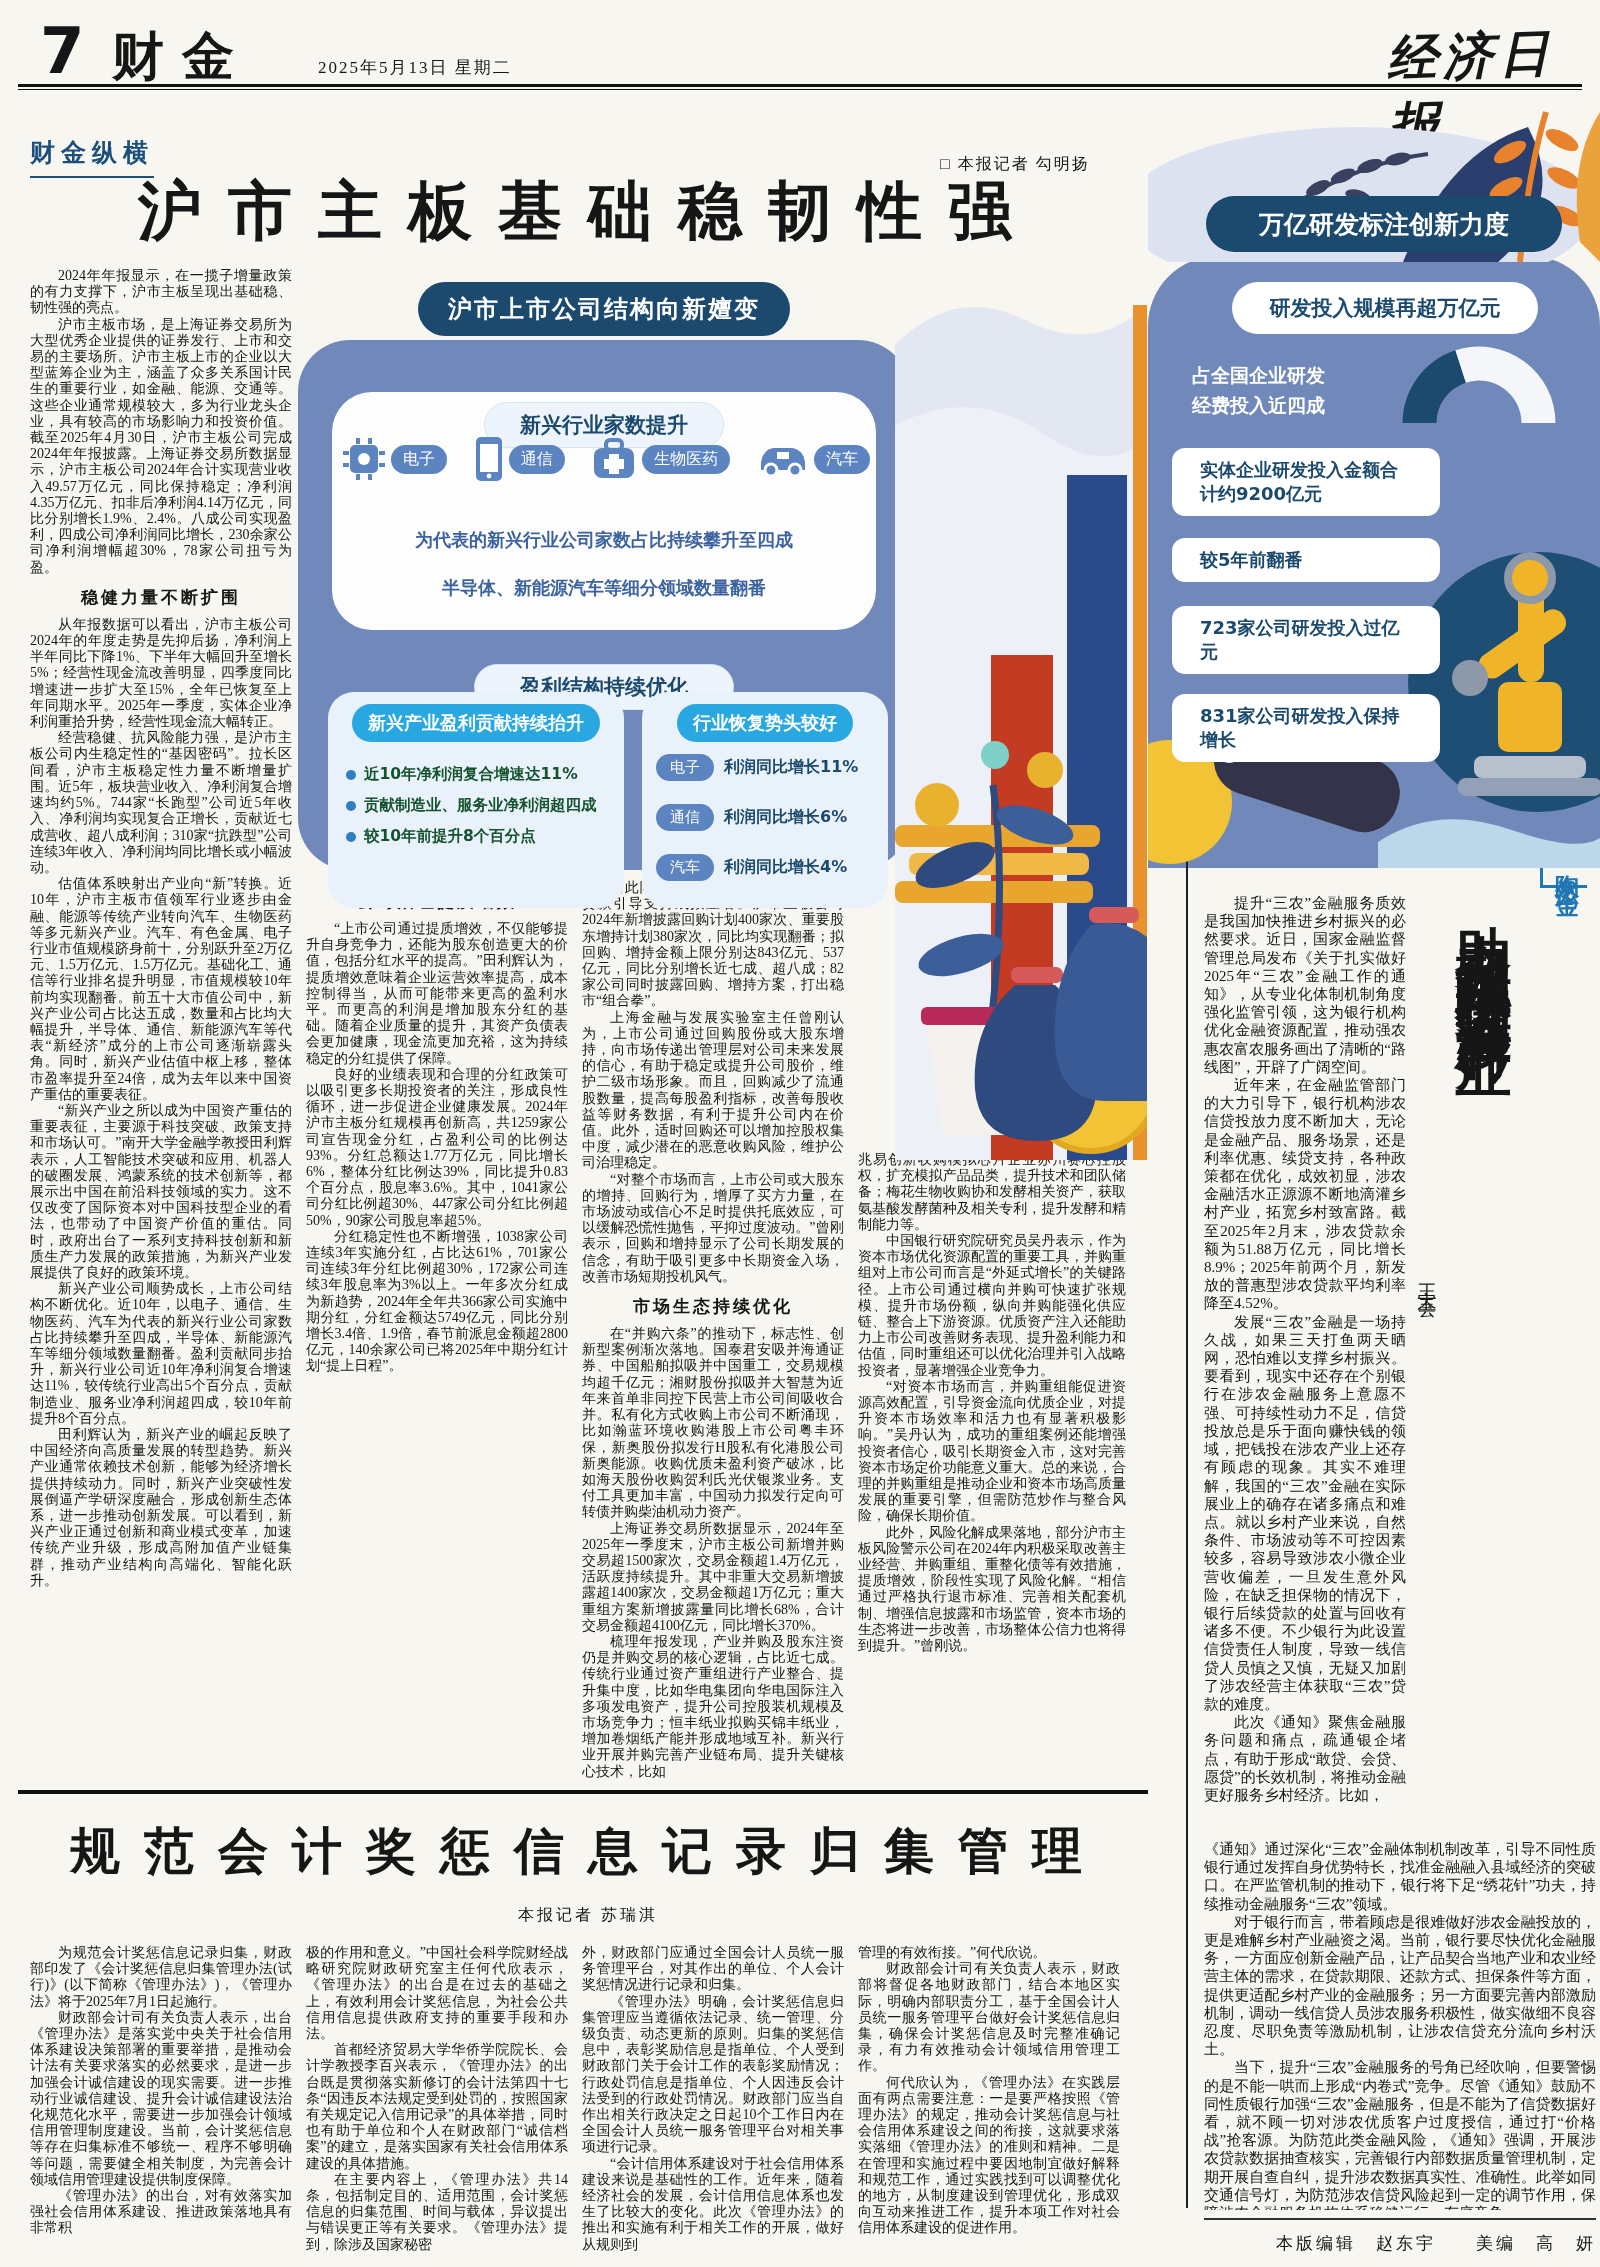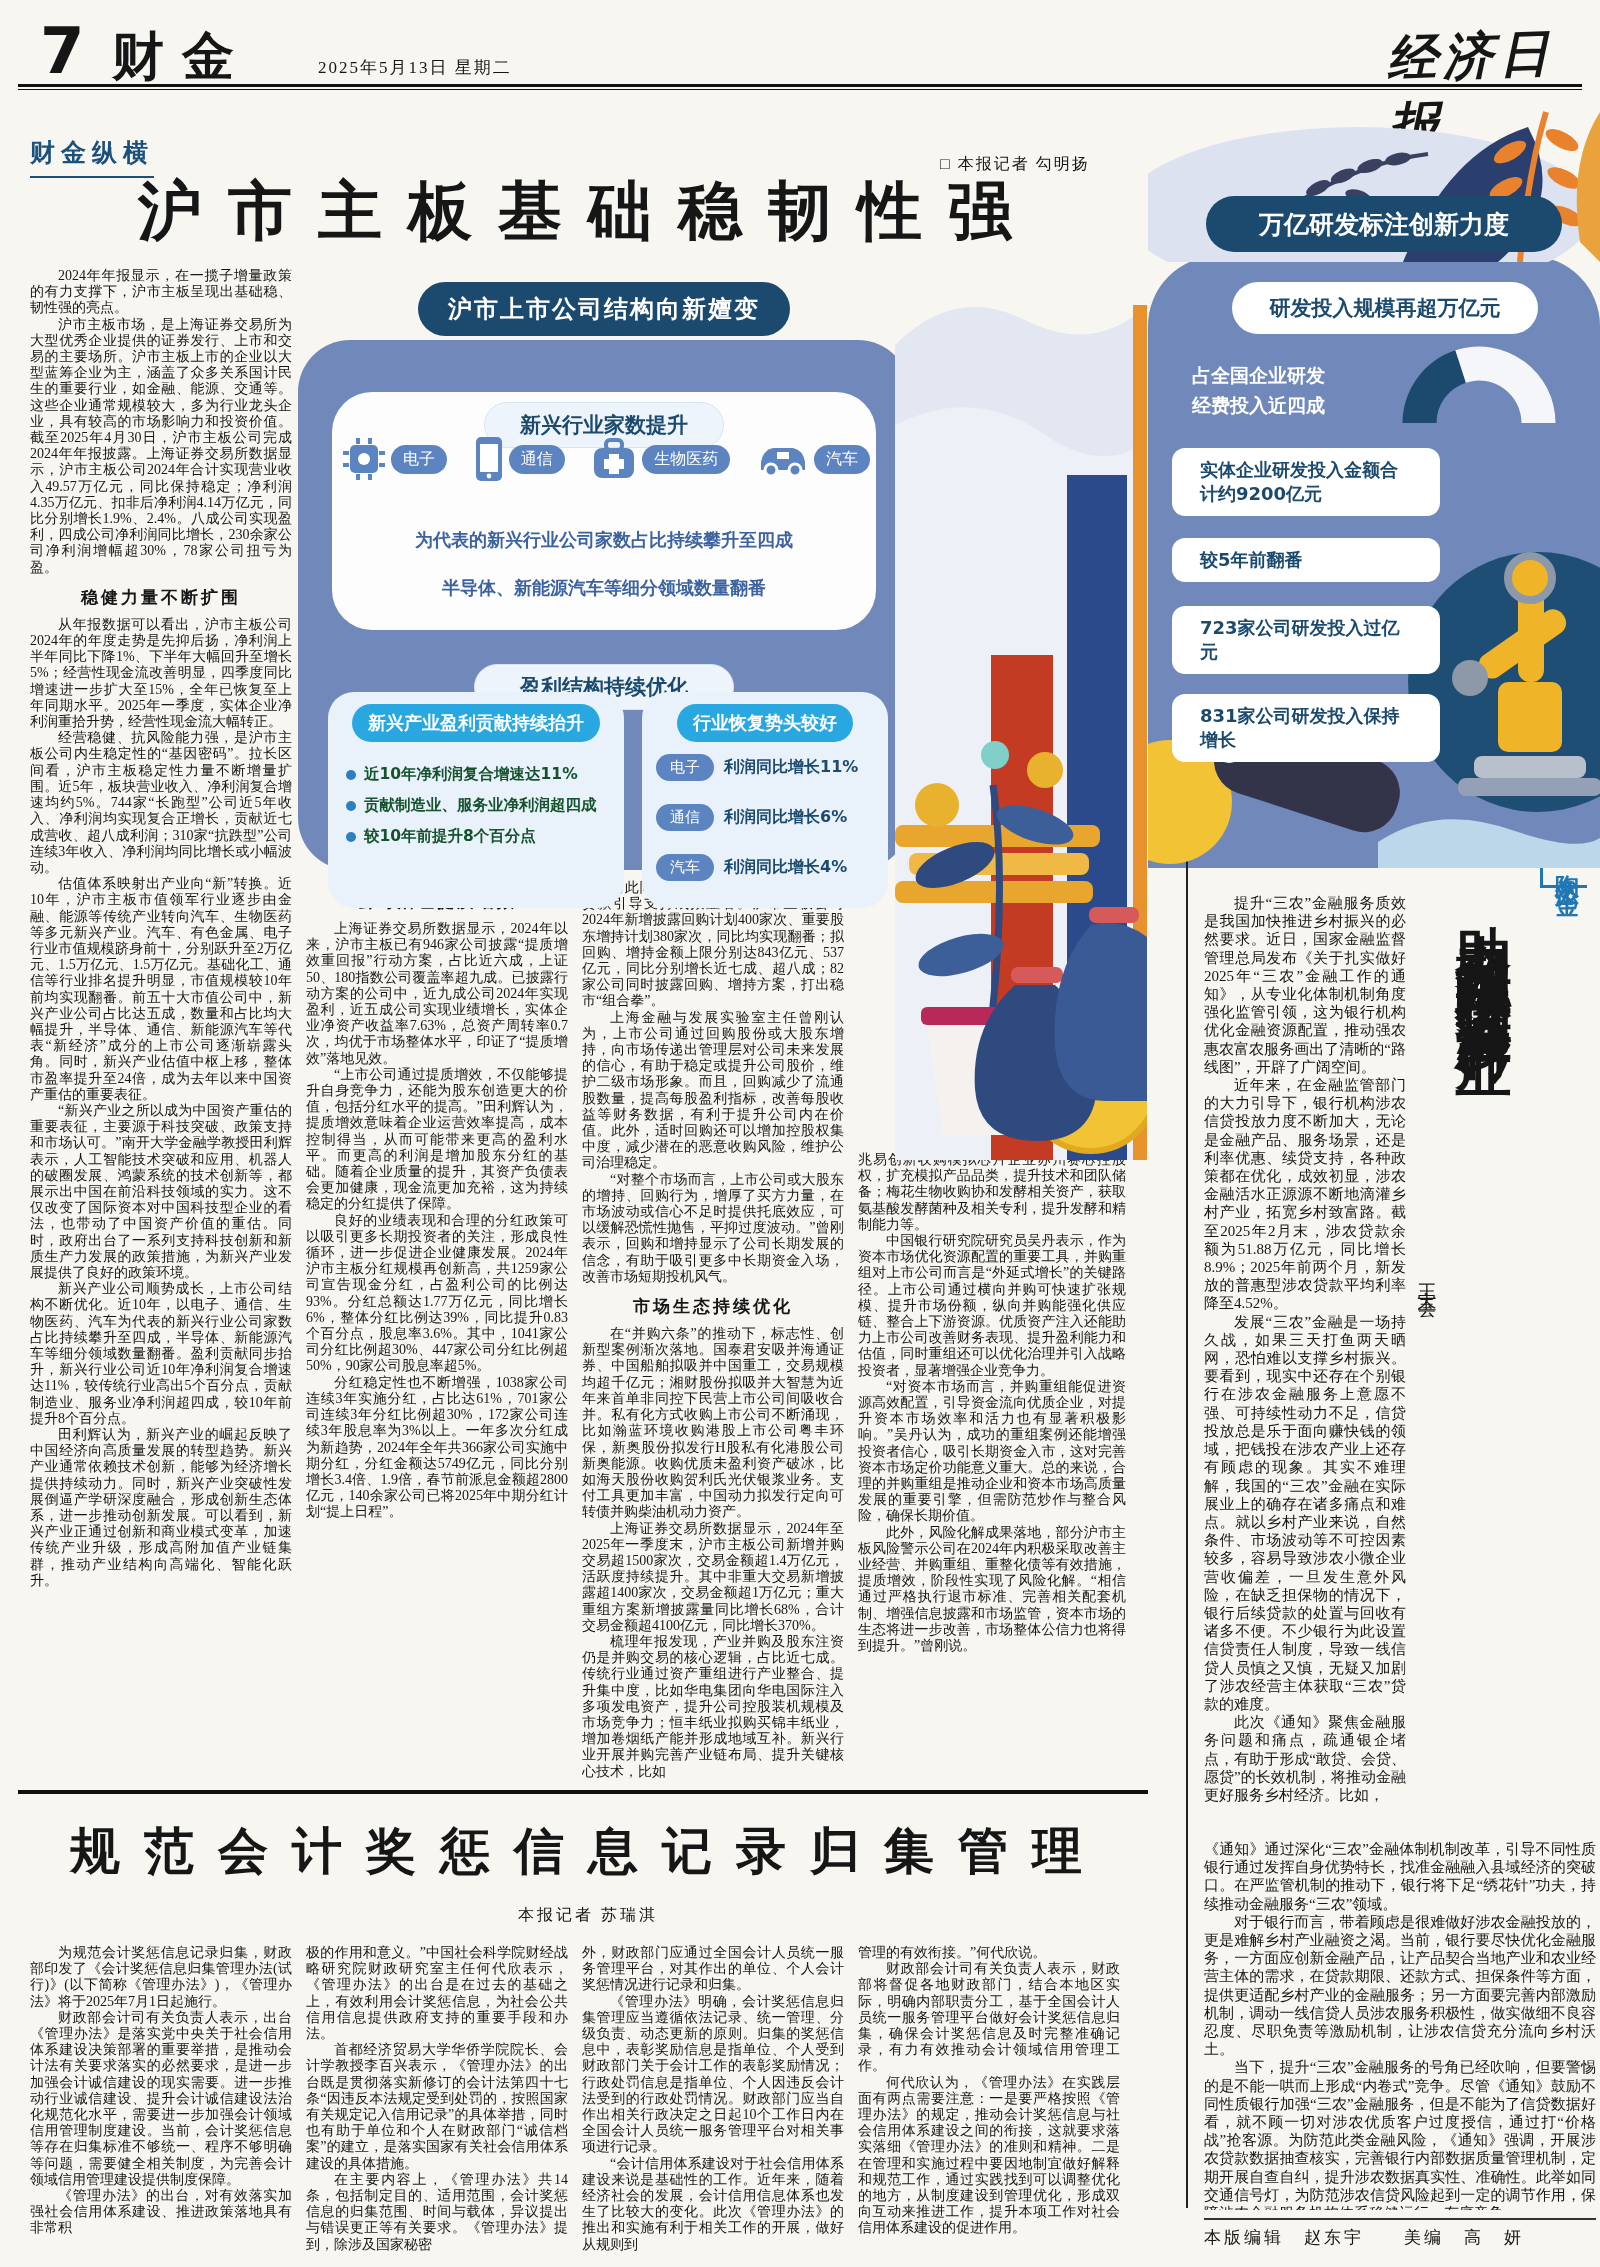--- a/index.html
+++ b/index.html
@@ -95,22 +95,22 @@
         font-family:"DejaVu Sans",sans-serif; font-weight:700; font-size:24px; letter-spacing:6px;
         border-left:3px solid #2077b4; border-top:3px solid #2077b4; border-bottom:3px solid #2077b4;
         padding:6px 4px 6px 8px; }
   .v-headline { left:1446px; top:880px; height:940px; writing-mode:vertical-rl; text-orientation:upright;
         font-family:"DejaVu Sans",sans-serif; font-weight:900; font-size:56px; letter-spacing:9px; }
   .op-author { left:1414px; top:1268px; writing-mode:vertical-rl; text-orientation:upright; font-size:19px; letter-spacing:8px; }
   .kai p.para { font-size:15px; line-height:18.2px; text-align:justify; text-indent:2em; }
   .kai p.para.cont { text-indent:0; }
   .op-narrow { left:1204px; top:894px; width:202px; height:938px; overflow:hidden; }
   .op-wide { left:1204px; top:1840px; width:392px; height:370px; overflow:hidden; }
-  .page-footer { left:1204px; top:2218px; width:392px; border-top:2px solid #333; padding-top:6px;
-        text-align:left; font-size:17px; letter-spacing:3px; }
+  .page-footer { left:1204px; top:2218px; width:392px; border-top:2px solid #333; padding-top:12px;
+        text-align:right; font-size:17px; letter-spacing:3px; }
 
   
   .bottomrule { left:18px; top:1790px; width:1130px; border-top:4px solid #111; }
   .bot-headline { left:30px; top:1818px; width:1116px; text-align:center; font-weight:900; font-size:50px;
         letter-spacing:24px; white-space:nowrap; font-family:"Liberation Serif",serif; }
   .bot-byline { left:30px; top:1905px; width:1116px; text-align:center; font-size:16px; letter-spacing:3px; }
   .bc1 { left:30px;  top:1945px; width:262px; height:320px; }
   .bc2 { left:306px; top:1945px; width:262px; height:320px; }
   .bc3 { left:582px; top:1945px; width:262px; height:320px; }
   .bc4 { left:858px; top:1945px; width:262px; height:320px; }
@@ -134,21 +134,20 @@
     <h3 class="colhead">稳健力量不断扩围</h3>
     <p class="para">从年报数据可以看出，沪市主板公司2024年的年度走势是先抑后扬，净利润上半年同比下降1%、下半年大幅回升至增长5%；经营性现金流改善明显，四季度同比增速进一步扩大至15%，全年已恢复至上年同期水平。2025年一季度，实体企业净利润重拾升势，经营性现金流大幅转正。</p>
     <p class="para">经营稳健、抗风险能力强，是沪市主板公司内生稳定性的“基因密码”。拉长区间看，沪市主板稳定性力量不断增量扩围。近5年，板块营业收入、净利润复合增速均约5%。744家“长跑型”公司近5年收入、净利润均实现复合正增长，贡献近七成营收、超八成利润；310家“抗跌型”公司连续3年收入、净利润均同比增长或小幅波动。</p>
     <p class="para">估值体系映射出产业向“新”转换。近10年，沪市主板市值领军行业逐步由金融、能源等传统产业转向汽车、生物医药等多元新兴产业。汽车、有色金属、电子行业市值规模跻身前十，分别跃升至2万亿元、1.5万亿元、1.5万亿元。基础化工、通信等行业排名提升明显，市值规模较10年前均实现翻番。前五十大市值公司中，新兴产业公司占比达五成，数量和占比均大幅提升，半导体、通信、新能源汽车等代表“新经济”成分的上市公司逐渐崭露头角。同时，新兴产业估值中枢上移，整体市盈率提升至24倍，成为去年以来中国资产重估的重要表征。</p>
     <p class="para">“新兴产业之所以成为中国资产重估的重要表征，主要源于科技突破、政策支持和市场认可。”南开大学金融学教授田利辉表示，人工智能技术突破和应用、机器人的破圈发展、鸿蒙系统的技术创新等，都展示出中国在前沿科技领域的实力。这不仅改变了国际资本对中国科技型企业的看法，也带动了中国资产价值的重估。同时，政府出台了一系列支持科技创新和新质生产力发展的政策措施，为新兴产业发展提供了良好的政策环境。</p>
     <p class="para">新兴产业公司顺势成长，上市公司结构不断优化。近10年，以电子、通信、生物医药、汽车为代表的新兴行业公司家数占比持续攀升至四成，半导体、新能源汽车等细分领域数量翻番。盈利贡献同步抬升，新兴行业公司近10年净利润复合增速达11%，较传统行业高出5个百分点，贡献制造业、服务业净利润超四成，较10年前提升8个百分点。</p>
     <p class="para">田利辉认为，新兴产业的崛起反映了中国经济向高质量发展的转型趋势。新兴产业通常依赖技术创新，能够为经济增长提供持续动力。同时，新兴产业突破性发展倒逼产学研深度融合，形成创新生态体系，进一步推动创新发展。可以看到，新兴产业正通过创新和商业模式变革，加速传统产业升级，形成高附加值产业链集群，推动产业结构向高端化、智能化跃升。</p>
   </div>
 <div class="abs col c2">
     <h3 class="colhead">公司治理提质增效</h3>
-    <p class="para">上海证券交易所数据显示，2024年以来，沪市主板已有946家公司披露“提质增效重回报”行动方案，占比近六成，上证50、180指数公司覆盖率超九成。已披露行动方案的公司中，近九成公司2024年实现盈利，近五成公司实现业绩增长，实体企业净资产收益率7.63%，总资产周转率0.7次，均优于市场整体水平，印证了“提质增效”落地见效。</p>
     <p class="para">“上市公司通过提质增效，不仅能够提升自身竞争力，还能为股东创造更大的价值，包括分红水平的提高。”田利辉认为，提质增效意味着企业运营效率提高，成本控制得当，从而可能带来更高的盈利水平。而更高的利润是增加股东分红的基础。随着企业质量的提升，其资产负债表会更加健康，现金流更加充裕，这为持续稳定的分红提供了保障。</p>
     <p class="para">良好的业绩表现和合理的分红政策可以吸引更多长期投资者的关注，形成良性循环，进一步促进企业健康发展。2024年沪市主板分红规模再创新高，共1259家公司宣告现金分红，占盈利公司的比例达93%。分红总额达1.77万亿元，同比增长6%，整体分红比例达39%，同比提升0.83个百分点，股息率3.6%。其中，1041家公司分红比例超30%、447家公司分红比例超50%，90家公司股息率超5%。</p>
     <p class="para">分红稳定性也不断增强，1038家公司连续3年实施分红，占比达61%，701家公司连续3年分红比例超30%，172家公司连续3年股息率为3%以上。一年多次分红成为新趋势，2024年全年共366家公司实施中期分红，分红金额达5749亿元，同比分别增长3.4倍、1.9倍，春节前派息金额超2800亿元，140余家公司已将2025年中期分红计划“提上日程”。</p>
   </div>
 <div class="abs col c3">
     <p class="para">与此同时，回购增持实现翻番，专项贷款引导支持成效显著。沪市主板公司2024年新增披露回购计划400家次、重要股东增持计划380家次，同比均实现翻番；拟回购、增持金额上限分别达843亿元、537亿元，同比分别增长近七成、超八成；82家公司同时披露回购、增持方案，打出稳市“组合拳”。</p>
     <p class="para">上海金融与发展实验室主任曾刚认为，上市公司通过回购股份或大股东增持，向市场传递出管理层对公司未来发展的信心，有助于稳定或提升公司股价，维护二级市场形象。而且，回购减少了流通股数量，提高每股盈利指标，改善每股收益等财务数据，有利于提升公司内在价值。此外，适时回购还可以增加控股权集中度，减少潜在的恶意收购风险，维护公司治理稳定。</p>
     <p class="para">“对整个市场而言，上市公司或大股东的增持、回购行为，增厚了买方力量，在市场波动或信心不足时提供托底效应，可以缓解恐慌性抛售，平抑过度波动。”曾刚表示，回购和增持显示了公司长期发展的信念，有助于吸引更多中长期资金入场，改善市场短期投机风气。</p>
     <h3 class="colhead">市场生态持续优化</h3>
     <p class="para">在“并购六条”的推动下，标志性、创新型案例渐次落地。国泰君安吸并海通证券、中国船舶拟吸并中国重工，交易规模均超千亿元；湘财股份拟吸并大智慧为近年来首单非同控下民营上市公司间吸收合并。私有化方式收购上市公司不断涌现，比如瀚蓝环境收购港股上市公司粤丰环保，新奥股份拟发行H股私有化港股公司新奥能源。收购优质未盈利资产破冰，比如海天股份收购贺利氏光伏银浆业务。支付工具更加丰富，中国动力拟发行定向可转债并购柴油机动力资产。</p>

